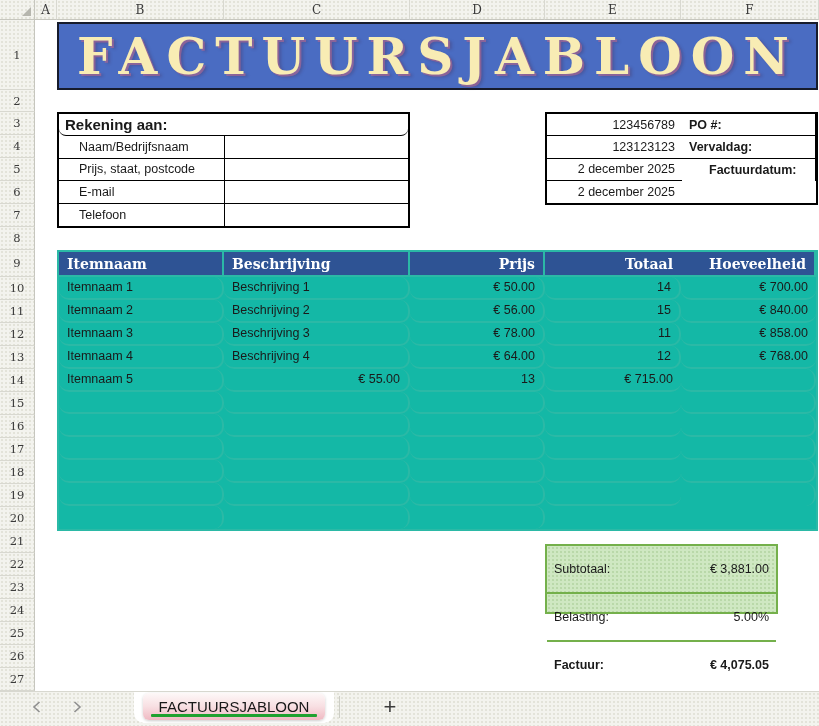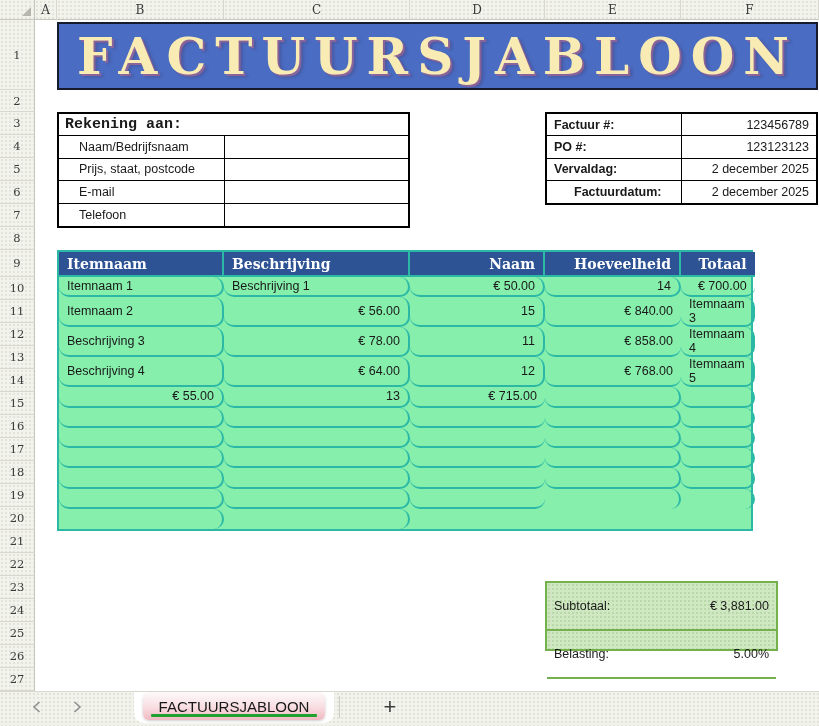--- a/index.html
+++ b/index.html
@@ -33,50 +33,50 @@
     display: flex; align-items: center; justify-content: center; }
   .banner-text { font-family: "DejaVu Serif", serif; font-weight: bold; font-size: 50px;
     letter-spacing: 9px; color: #f8ecb4; white-space: nowrap;
     text-shadow: 2px 2px 0 rgba(193,105,141,0.55), 4px 3px 3px rgba(70,40,80,0.28); }
   
   .billto { position: absolute; left: 57px; top: 112px; width: 353px; height: 116px;
     border: 2px solid #000; display: grid; grid-template-columns: 166px 1fr;
     grid-template-rows: repeat(5, 1fr); background: #fff; }
   .billto-header { grid-column: 1 / 3; border-bottom: 1px solid #000;
     display: flex; align-items: center; padding: 0 6px;
-    font-family: Liberation Mono, monospace; font-weight: bold; font-size: 15px; }
+    font-family: Liberation Sans, sans-serif; font-weight: bold; font-size: 15px; border-radius: 7px; }
   .bt-label { border-right: 1px solid #000; border-bottom: 1px solid #000;
     display: flex; align-items: center; padding: 0 20px; font-size: 12.5px; }
   .bt-value { border-bottom: 1px solid #000; }
   .bt-label.last, .bt-value.last { border-bottom: none; }
   
   .invbox { position: absolute; left: 545px; top: 112px; width: 273px; height: 93px;
     border: 2px solid #000; display: grid; grid-template-columns: 135px 1fr;
     grid-template-rows: repeat(4, 1fr); background: #fff; }
   .inv-label { border-right: 1px solid #000; border-bottom: 1px solid #000;
     display: flex; align-items: center; padding: 0 7px; font-weight: bold; font-size: 12.5px; }
   .inv-value { border-bottom: 1px solid #000; display: flex; align-items: center;
     justify-content: flex-end; padding: 0 7px; font-size: 12.5px; }
   .inv-label.last, .inv-value.last { border-bottom: none; margin-left: 20px; }
   
-  .itable { position: absolute; left: 57px; top: 250px; width: 696px; height: 281px;
+  .itable { position: absolute; left: 57px; top: 250px; width: 761px; height: 281px;
     border: 2px solid #2bb9a6; display: grid;
     grid-template-columns: 165px 186px 135px 136px 1fr;
-    grid-template-rows: 25px repeat(11, 1fr); background: #86efac; }
+    grid-template-rows: 25px repeat(11, 1fr); background: #14b8a6; }
   .th { background: #2e5394; color: #fff; font-family: "DejaVu Serif", serif;
     font-weight: bold; font-size: 14px; display: flex; align-items: center;
     border-right: 2px solid #2bb9a6; border-bottom: 2px solid #2bb9a6; padding: 0 8px; }
   .td { display: flex; align-items: center; font-size: 12.5px;
     border-right: 2px solid #2bb9a6; border-bottom: 2px solid #2bb9a6; padding: 0 8px; border-radius: 10px; }
   .al { justify-content: flex-start; }
   .ar { justify-content: flex-end; }
   .lastcol { border-right: none; }
   .lastrow { border-bottom: none; }
   
-  .totbox { position: absolute; left: 545px; top: 581px; width: 233px; height: 70px;
+  .totbox { position: absolute; left: 545px; top: 544px; width: 233px; height: 70px;
     border: 2px solid #74b04b; display: grid; grid-template-columns: 135px 1fr;
     grid-template-rows: repeat(3, 1fr);
     background-color: #cfe8c2;
     background-image: radial-gradient(circle, #b9d8a8 0.7px, transparent 0.9px);
     background-size: 4px 4px; }
   .tot-label { display: flex; align-items: center; padding: 0 7px;
     border-bottom: 2px solid #74b04b; font-size: 12.5px; }
   .tot-value { display: flex; align-items: center; justify-content: flex-end;
     padding: 16px 7px; border-bottom: 2px solid #74b04b; font-size: 12.5px; }
   .tot-label.last, .tot-value.last { border-bottom: none; font-weight: bold; }
@@ -161,44 +161,44 @@
     <div class="bt-value"></div>
     <div class="bt-label">Prijs, staat, postcode</div>
     <div class="bt-value"></div>
     <div class="bt-label">E-mail</div>
     <div class="bt-value"></div>
     <div class="bt-label last">Telefoon</div>
     <div class="bt-value last"></div>
   </div>
 
   <div class="invbox">
-    <div class="inv-label">Factuur #:</div>
     <div class="inv-value">123456789</div>
     <div class="inv-label">PO #:</div>
     <div class="inv-value">123123123</div>
     <div class="inv-label">Vervaldag:</div>
     <div class="inv-value">2 december 2025</div>
     <div class="inv-label last">Factuurdatum:</div>
     <div class="inv-value last">2 december 2025</div>
   </div>
 
   <div class="itable">
     <div class="th al">Itemnaam</div>
     <div class="th al">Beschrijving</div>
-    <div class="th ar">Naam</div>
+    <div class="th ar">Prijs</div>
+    <div class="th ar lastcol">Totaal</div>
     <div class="th ar">Hoeveelheid</div>
-    <div class="th ar lastcol">Totaal</div>
 
     <div class="td al">Itemnaam 1</div>
     <div class="td al">Beschrijving 1</div>
     <div class="td ar">€ 50.00</div>
     <div class="td ar">14</div>
     <div class="td ar lastcol">€ 700.00</div>
 
     <div class="td al">Itemnaam 2</div>
+    <div class="td al">Beschrijving 2</div>
     <div class="td ar">€ 56.00</div>
     <div class="td ar">15</div>
     <div class="td ar lastcol">€ 840.00</div>
 
     <div class="td al">Itemnaam 3</div>
     <div class="td al">Beschrijving 3</div>
     <div class="td ar">€ 78.00</div>
     <div class="td ar">11</div>
     <div class="td ar lastcol">€ 858.00</div>
 

